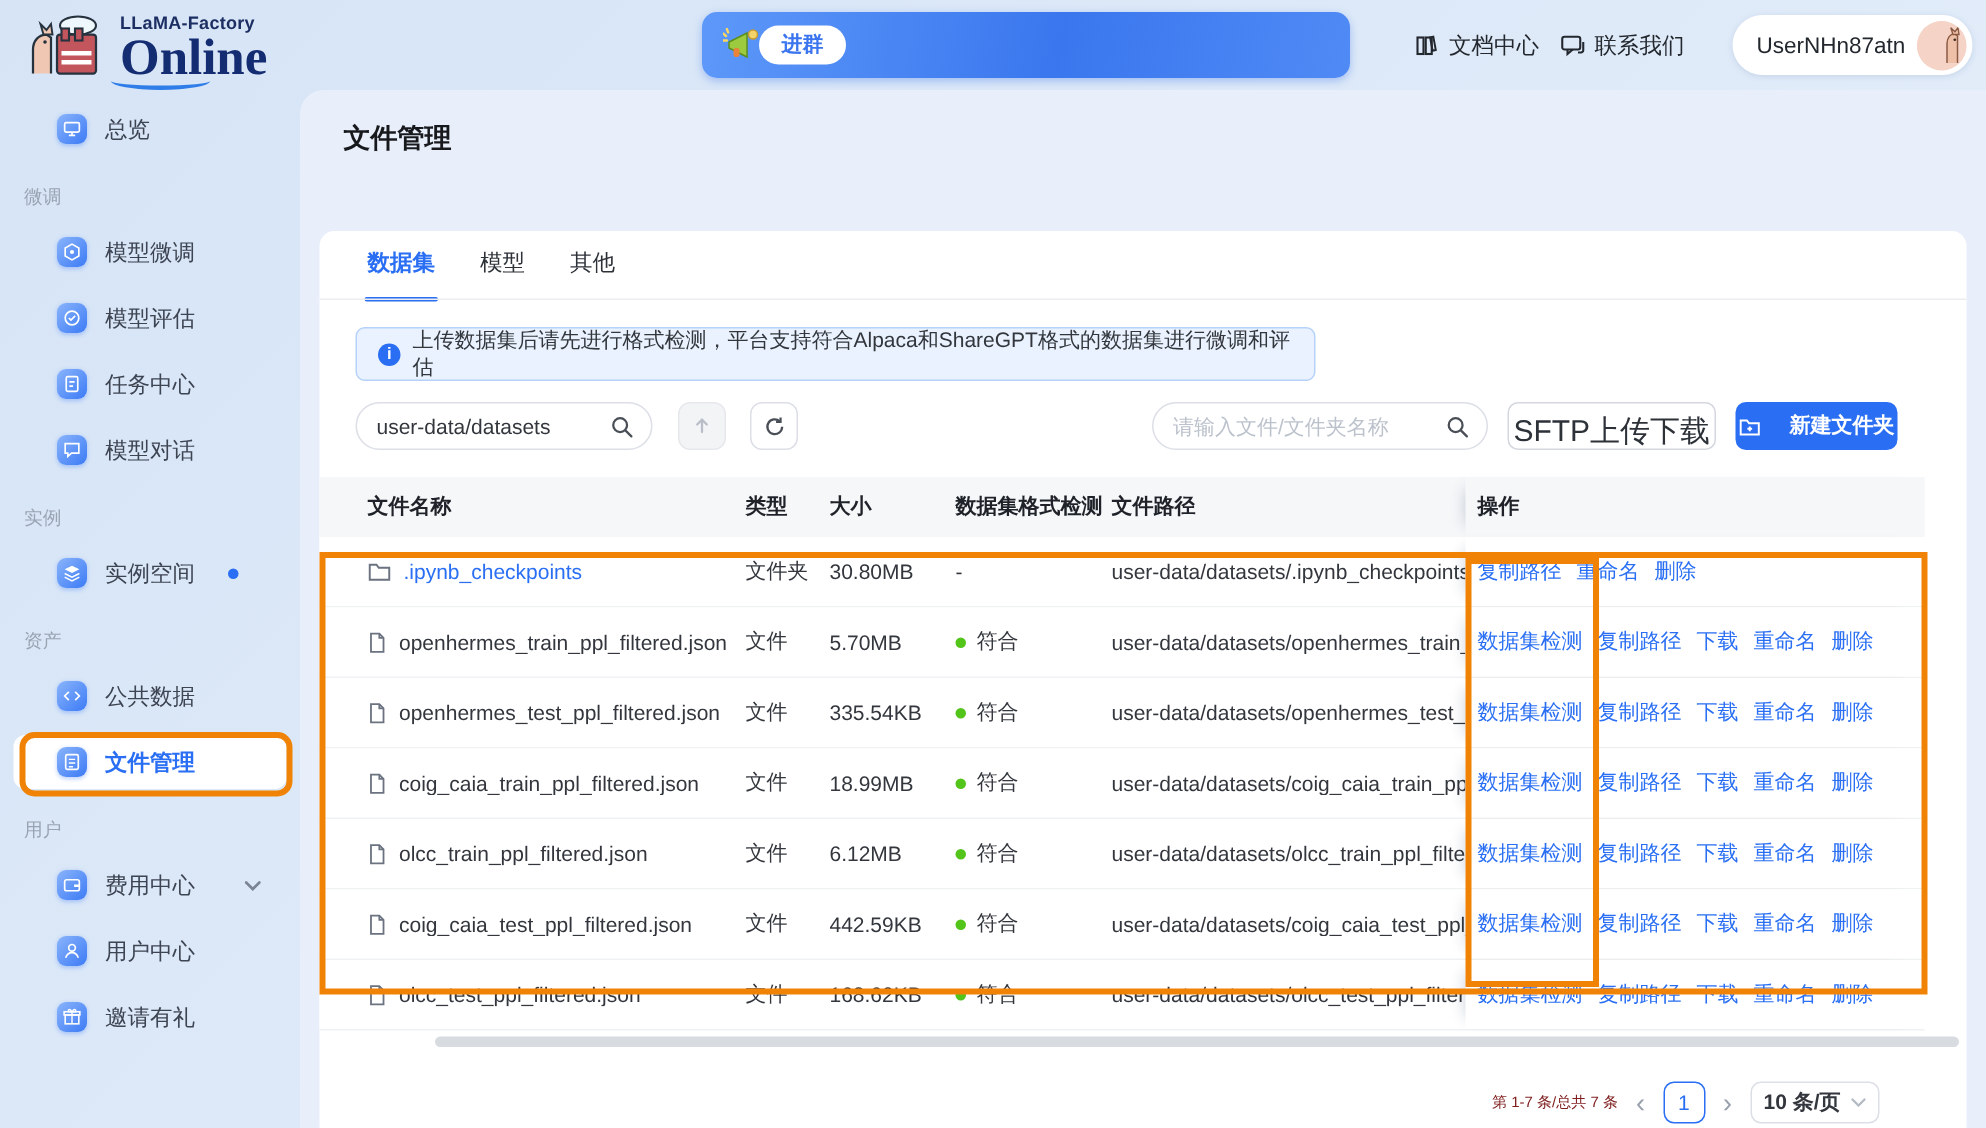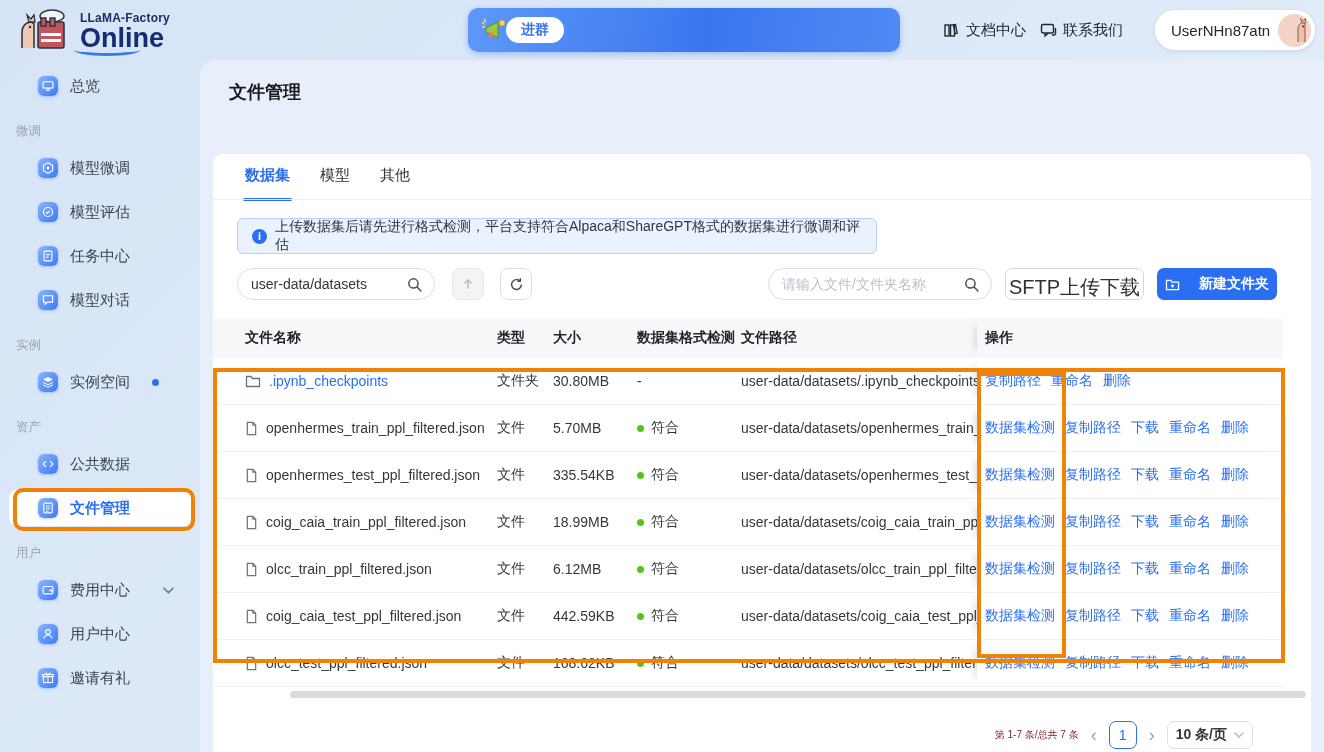--- a/index.html
+++ b/index.html
@@ -5,21 +5,21 @@
   * { margin:0; padding:0; box-sizing:border-box; }
   html,body { width:1324px; height:752px; }
   body { font-family:"Liberation Sans", sans-serif; }
   .app { position:relative; width:1324px; height:752px; overflow:hidden;
          background:linear-gradient(135deg,#d6e4f6 0%,#dde9f8 45%,#e8f0fa 100%); }
 
   
   .logo { position:absolute; left:14px; top:8px; display:flex; align-items:center; gap:8px; }
   .logo-mark { width:58px; height:46px; }
   .logo-txt .l1 { font-size:12px; font-weight:bold; color:#1d2e63; letter-spacing:.2px; }
-  .logo-txt .l2 { font-size:27px; font-weight:800; color:#142c72; line-height:1; position:relative; font-family:Liberation Sans, sans-serif; }
+  .logo-txt .l2 { font-size:34px; font-weight:800; color:#142c72; line-height:1; position:relative; font-family:Liberation Serif, serif; }
   .logo-swoosh { position:absolute; left:-6px; bottom:-4px; width:66px; height:12px;
                  border-bottom:3px solid #2f7de9; border-radius:50%; }
   .banner { position:absolute; left:468px; top:8px; width:432px; height:44px; border-radius:10px;
             background:linear-gradient(100deg,#5d98f9 0%,#3a77ee 55%,#4f8af5 100%);
             display:flex; align-items:center; padding:0 12px 0 14px; box-shadow:0 2px 6px rgba(47,106,232,.35); }
   .banner-text { flex:1; text-align:center; color:#fff; font-size:17px; font-weight:bold; font-style:italic;
                  text-shadow:0 1px 2px rgba(20,60,160,.55); letter-spacing:1px; white-space:nowrap; }
   .banner-btn { background:#fff; color:#3a74ee; font-size:14px; font-weight:bold; border:none;
                 border-radius:14px; padding:4px 15px; cursor:pointer; white-space:nowrap; }
   .topnav-item { position:absolute; top:0; height:60px; display:flex; align-items:center; gap:6px;
@@ -69,21 +69,21 @@
   .inp { position:absolute; height:32px; border:1px solid #dcdfe6; border-radius:16px; background:#fff;
          font-size:14px; color:#33373d; padding:0 32px 0 13px; outline:none; font-family:inherit; }
   .inp::placeholder { color:#bcc2cc; }
   .inp-ico { position:absolute; top:123px; }
   .tb-btn { position:absolute; top:114px; width:32px; height:32px; border-radius:8px; display:flex;
             align-items:center; justify-content:center; cursor:pointer; border:1px solid #dcdfe6; background:#fff; }
   .tb-btn.disabled { background:#f3f4f6; border-color:#e6e8ec; cursor:default; }
   .btn-sftp { position:absolute; left:792px; top:114px; width:139px; height:32px; background:#fff;
               border:1px solid #d4d7de; border-radius:7px; display:flex; align-items:center; justify-content:center;
               gap:7px; font-size:20px; color:#2d3138; cursor:pointer;flex-direction:column; }
-  .btn-new { position:absolute; left:944px; top:114px; width:120px; height:32px; background:#2a6ff3;
+  .btn-new { position:absolute; left:944px; top:114px; width:108px; height:32px; background:#2a6ff3;
              border:none; border-radius:7px; display:flex; align-items:center; justify-content:center;
              gap:19px; font-size:14px; color:#fff; cursor:pointer; font-weight:bold; }
 
   
   .table { position:absolute; left:0; top:164px; width:1070px; }
   .thead { display:flex; height:40px; align-items:center; background:#f6f7f9; padding-left:32px;
            font-size:14px; font-weight:bold; color:#1f2329; }
   .trow { display:flex; height:47px; align-items:center; border-bottom:1px solid #f0f1f3; padding-left:32px;
           font-size:14px; color:#33373d; background:#fff; }
   .c-name { width:252px; display:flex; align-items:center; gap:8px; }

